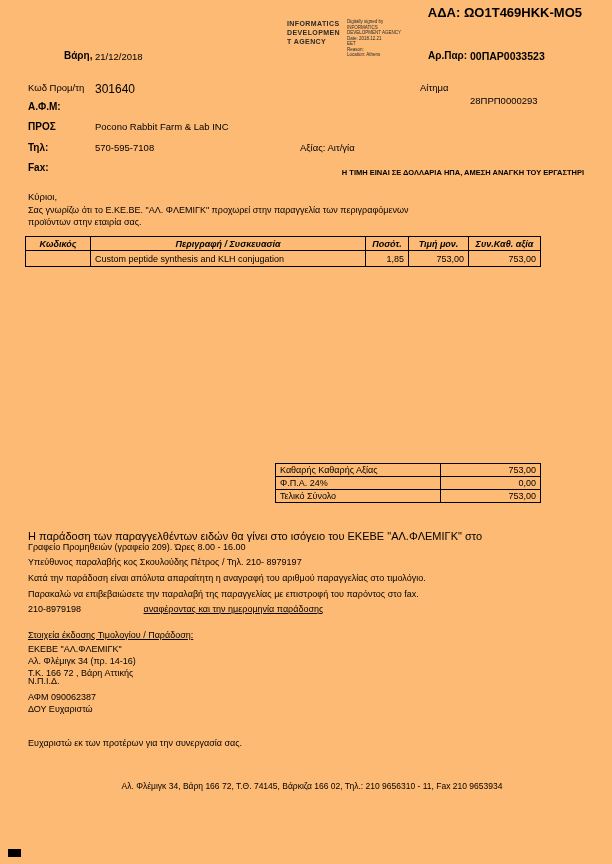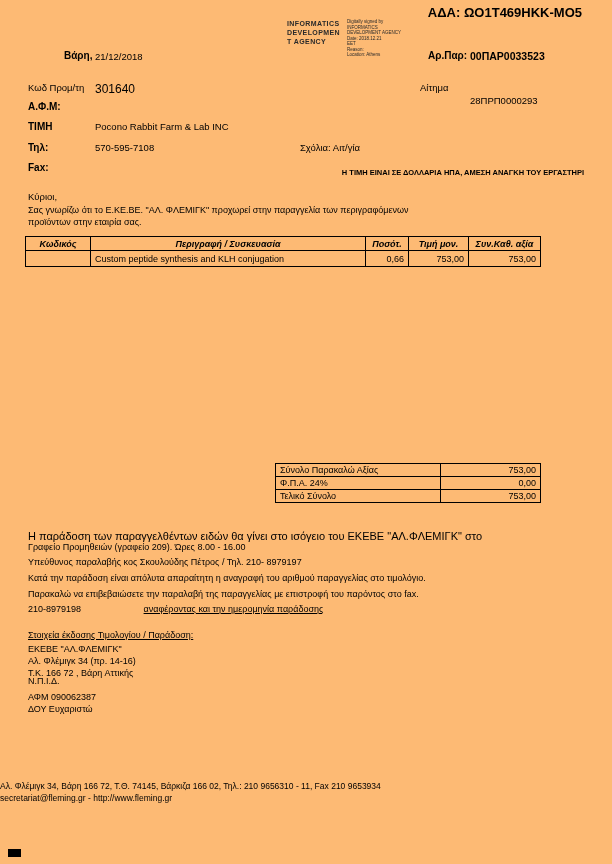--- a/index.html
+++ b/index.html
@@ -24,21 +24,21 @@
   .col-code{width:65px} .col-desc{width:275px} .col-qty{width:43px} .col-unit{width:60px} .col-total{width:72px}
   .num { text-align:right; }
 
   
   .totals-table { position:absolute; left:275px; top:463px; width:265px; border-collapse:collapse; table-layout:fixed; }
   .totals-table td { border:1px solid #000; font-size:9px; padding:1px 4px; height:13px; }
   .totals-label { width:165px; }
   .totals-value { width:100px; text-align:right; }
 
   .u { text-decoration:underline; }
-  .center { left:0; width:612px; text-align:left; }
+  .center { left:0; width:612px; text-align:center;padding-left:12px; }
   .corner-mark { position:absolute; left:8px; top:849px; width:13px; height:8px; background:#000; }
 </style>
 </head>
 <body>
 
 <div class="page">
 
   <div class="abs b" style="top:5px; right:30px; font-size:13px;">
     <span>ΑΔΑ:</span>
     <span>ΩΟ1Τ469ΗΚΚ-ΜΟ5</span>
@@ -66,57 +66,57 @@
   <span class="abs b" style="left:428px; top:50px; font-size:10px;">Αρ.Παρ:</span>
   <span class="abs b" style="left:470px; top:50px; font-size:10.5px;">00ΠΑΡ0033523</span>
 
   <span class="abs" style="left:28px; top:82px; font-size:9.5px;">Κωδ Προμ/τη</span>
   <span class="abs" style="left:95px; top:82px; font-size:12px;">301640</span>
   <span class="abs" style="left:420px; top:82px; font-size:9.5px;">Αίτημα</span>
   <span class="abs" style="left:470px; top:82px; font-size:9.5px;margin-top:13px;">28ΠΡΠ0000293</span>
 
   <span class="abs b" style="left:28px; top:101px; font-size:10px;">Α.Φ.Μ:</span>
 
-  <span class="abs b" style="left:28px; top:121px; font-size:10px;">ΤΙΜΗ</span>
+  <span class="abs b" style="left:28px; top:121px; font-size:10px;">ΠΡΟΣ</span>
   <span class="abs" style="left:95px; top:121px; font-size:9.5px;">Pocono Rabbit Farm &amp; Lab INC</span>
 
   <span class="abs b" style="left:28px; top:142px; font-size:10px;">Τηλ:</span>
   <span class="abs" style="left:95px; top:142px; font-size:9.5px;">570-595-7108</span>
-  <span class="abs" style="left:300px; top:142px; font-size:9.5px;">Σχόλια: Αιτ/γία</span>
+  <span class="abs" style="left:300px; top:142px; font-size:9.5px;">Αξίας: Αιτ/γία</span>
 
   <span class="abs b" style="left:28px; top:162px; font-size:10px;">Fax:</span>
   <span class="abs b" style="right:28px; top:168px; font-size:7.5px;">Η ΤΙΜΗ ΕΙΝΑΙ ΣΕ ΔΟΛΛΑΡΙΑ ΗΠΑ, ΑΜΕΣΗ ΑΝΑΓΚΗ ΤΟΥ ΕΡΓΑΣΤΗΡΙ</span>
 
   <span class="abs" style="left:28px; top:191px; font-size:9.5px;">Κύριοι,</span>
   <span class="abs" style="left:28px; top:205px; font-size:9px;">Σας γνωρίζω ότι το Ε.ΚΕ.ΒΕ. "ΑΛ. ΦΛΕΜΙΓΚ" προχωρεί στην παραγγελία των περιγραφόμενων</span>
   <span class="abs" style="left:28px; top:217px; font-size:9px;">προϊόντων στην εταιρία σας.</span>
 
   <table class="items-table">
     <tbody>
         <tr>
       <th class="col-code">Κωδικός</th>
       <th class="col-desc">Περιγραφή / Συσκευασία</th>
       <th class="col-qty">Ποσότ.</th>
       <th class="col-unit">Τιμή μον.</th>
       <th class="col-total">Συν.Καθ. αξία</th>
     </tr>
     <tr>
       <td></td>
       <td>Custom peptide synthesis and KLH conjugation</td>
-      <td class="num">0,66</td>
+      <td class="num">1,85</td>
       <td class="num">753,00</td>
       <td class="num">753,00</td>
     </tr>
   </tbody>
     </table>
 
   <table class="totals-table">
     <tbody>
         <tr>
-      <td class="totals-label">Σύνολο Παρακαλώ Αξίας</td>
+      <td class="totals-label">Καθαρής Καθαρής Αξίας</td>
       <td class="totals-value">753,00</td>
     </tr>
     <tr>
       <td class="totals-label">Φ.Π.Α. 24%</td>
       <td class="totals-value">0,00</td>
     </tr>
     <tr>
       <td class="totals-label">Τελικό Σύνολο</td>
       <td class="totals-value">753,00</td>
     </tr>
@@ -134,19 +134,19 @@
   </div>
 
   <span class="abs u" style="left:28px; top:630px; font-size:9px;">Στοιχεία έκδοσης Τιμολογίου / Παράδοση:</span>
   <span class="abs" style="left:28px; top:644px; font-size:9px;">ΕΚΕΒΕ "ΑΛ.ΦΛΕΜΙΓΚ"</span>
   <span class="abs" style="left:28px; top:656px; font-size:9px;">Αλ. Φλέμιγκ 34 (πρ. 14-16)</span>
   <span class="abs" style="left:28px; top:668px; font-size:9px;">Τ.Κ. 166 72 , Βάρη Αττικής</span>
   <span class="abs" style="left:28px; top:676px; font-size:9px;">Ν.Π.Ι.Δ.</span>
   <span class="abs" style="left:28px; top:692px; font-size:9px;">ΑΦΜ 090062387</span>
   <span class="abs" style="left:28px; top:704px; font-size:9px;">ΔΟΥ Ευχαριστώ</span>
 
+  <span class="abs" style="left:28px; top:738px; font-size:9px;">Ευχαριστώ εκ των προτέρων για την συνεργασία σας.</span>
 
   <div class="abs center" style="top:781px; font-size:8.5px;">Αλ. Φλέμιγκ 34, Βάρη 166 72, Τ.Θ. 74145, Βάρκιζα 166 02, Τηλ.: 210 9656310 - 11, Fax 210 9653934</div>
-  <div class="abs center" style="top:793px; font-size:8.5px;">secretariat@fleming.gr - http://www.fleming.gr</div>
 
   <div class="corner-mark"></div>
 
 </div>
 
 </body></html>

